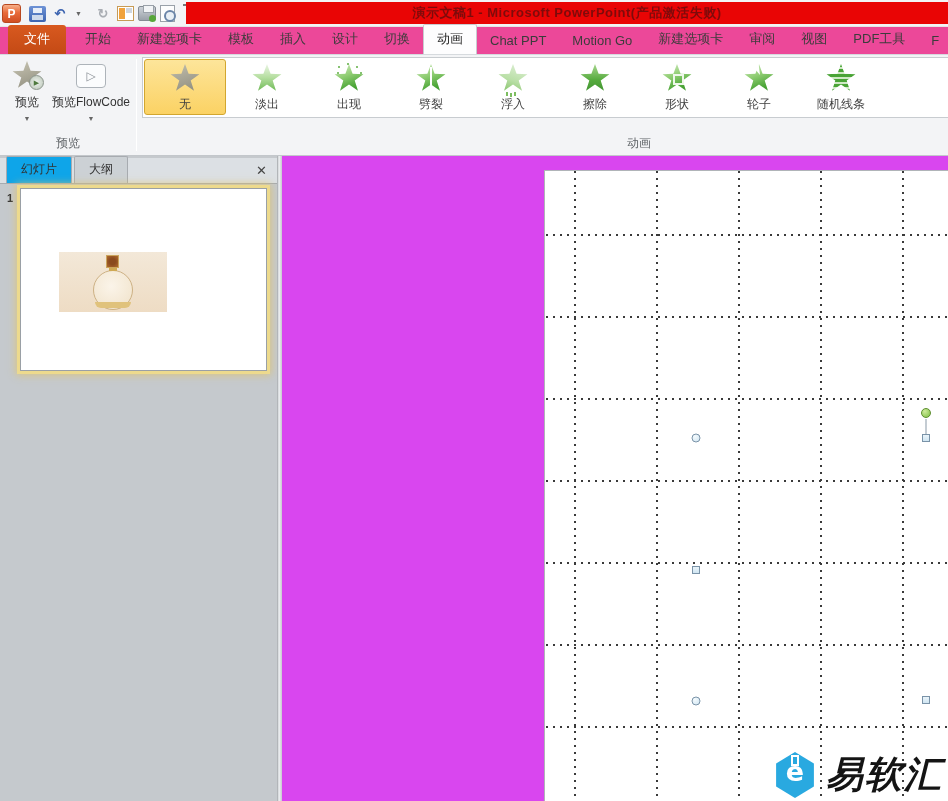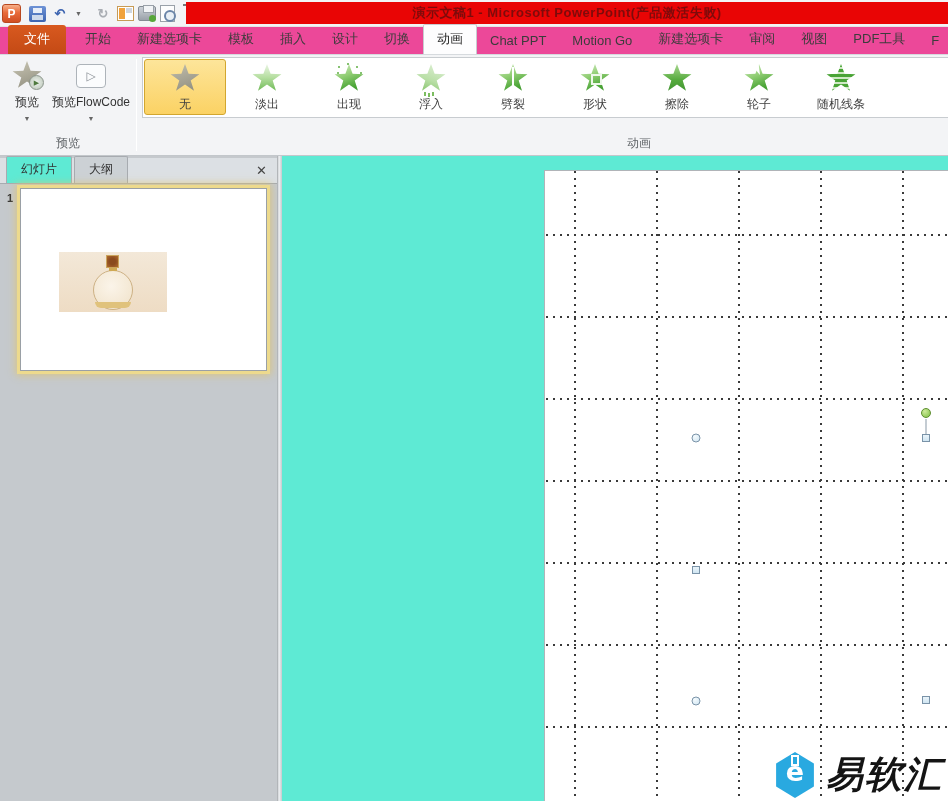--- a/index.html
+++ b/index.html
@@ -72,33 +72,33 @@
   .v-shape .deco::before { content:""; position:absolute; left:11px; top:10px; width:7px; height:7px; border:2px solid #eef7ea; }
   .v-wheel .deco::before { content:""; position:absolute; left:6px; top:-1px; width:10px; height:12px; background:#fff; clip-path:polygon(100% 100%, 0 0, 85% 0); }
   .v-random-lines .star { background:repeating-linear-gradient(180deg,#4aa436 0 3px,#cfe9c4 3px 5px); }
   .g-label { display:block; margin-top:3px; font-size:12px; color:#3e3e3e; white-space:nowrap; }
 
   
   .main { position:absolute; left:0; top:156px; width:948px; height:645px; }
   .leftpanel { position:absolute; left:0; top:0; width:277px; height:645px; background:#c5c9cd; }
   .ptabs { position:absolute; left:0; top:2px; width:277px; height:26px; background:#dce0e4; border-bottom:1px solid #a7abb0; display:flex; align-items:flex-end; padding-left:6px; }
   .ptab { font-size:12px; color:#333; padding:4px 14px 5px; border:1px solid #a7abb0; border-bottom:none; border-radius:2px 2px 0 0; background:#ccd1d5; margin-right:2px; }
-  .ptab.active { background:#5eead4; }
+  .ptab.active { background:#0ea5e9; }
   .pclose { position:absolute; right:10px; top:6px; font-size:13px; color:#444; line-height:14px; }
   .thumb-num { position:absolute; left:7px; top:36px; font-size:11px; font-weight:bold; color:#333; }
   .thumb { position:absolute; left:20px; top:32px; width:247px; height:183px; background:#fff; border:1px solid #9aa0a6; box-shadow:0 0 0 3px rgba(240,220,140,.9), 0 0 8px 4px rgba(222,196,110,.8); }
   .mini-photo { position:absolute; left:38px; top:63px; width:108px; height:60px; background:linear-gradient(180deg,#f3e8d8,#eedcc4); }
   .mini-cap { position:absolute; left:47px; top:3px; width:13px; height:13px; background:radial-gradient(circle,#8a4a1e 40%,#b06a2e); border:1px solid #caa45c; }
   .mini-collar { position:absolute; left:50px; top:16px; width:8px; height:3px; background:#cfa954; }
   .mini-bottle { position:absolute; left:34px; top:18px; width:40px; height:40px; border-radius:50%; border:1px solid #cdb астрах;
   border:1px solid #cdb184; background:radial-gradient(circle at 45% 40%, rgba(252,246,236,.9), rgba(240,226,200,.7)); }
   .mini-liquid { position:absolute; left:36px; top:50px; width:36px; height:6px; border-radius:0 0 18px 18px; background:#e0c27c; }
 
   .divider { position:absolute; left:277px; top:0; width:5px; height:645px; background:linear-gradient(90deg,#9da1a5,#f0f2f4 40%,#c5c9cd); }
-  .editor { position:absolute; left:282px; top:0; width:666px; height:645px; background:#5eead4; overflow:hidden; }
+  .editor { position:absolute; left:282px; top:0; width:666px; height:645px; background:#d946ef; overflow:hidden; }
   .slide { position:absolute; left:262px; top:14px; width:404px; height:631px; background:#fff; border-left:1px solid #b0b4b8; border-top:1px solid #b0b4b8;
     background-image:
       radial-gradient(circle at 1px 1px, #3a3a3a 0.8px, transparent 1.15px),
       radial-gradient(circle at 1px 1px, #3a3a3a 0.8px, transparent 1.15px);
     background-size:7px 82px, 82px 7px;
     background-position:29px 63px, 29px 63px;
     background-color:#fff; }
 
   
   .h-circle { position:absolute; width:9px; height:9px; border-radius:50%; background:radial-gradient(circle at 35% 30%,#f4fafd,#cfe5f2); border:1px solid #7a93a8; transform:translate(-50%,-50%); }
@@ -186,46 +186,46 @@
           <span class="g-label">淡出</span>
         </div>
         <div class="g-item">
           <div class="star-wrap v-appear">
             <div class="star"></div>
             <div class="deco"></div>
           </div>
           <span class="g-label">出现</span>
         </div>
         <div class="g-item">
+          <div class="star-wrap v-split">
+            <div class="star"></div>
+            <div class="deco"></div>
+          </div>
+          <span class="g-label">劈裂</span>
+        </div>
+        <div class="g-item">
           <div class="star-wrap v-float-in">
             <div class="star"></div>
             <div class="deco"></div>
           </div>
           <span class="g-label">浮入</span>
         </div>
         <div class="g-item">
-          <div class="star-wrap v-split">
-            <div class="star"></div>
-            <div class="deco"></div>
-          </div>
-          <span class="g-label">劈裂</span>
+          <div class="star-wrap v-wipe">
+            <div class="star"></div>
+            <div class="deco"></div>
+          </div>
+          <span class="g-label">擦除</span>
         </div>
         <div class="g-item">
           <div class="star-wrap v-shape">
             <div class="star"></div>
             <div class="deco"></div>
           </div>
           <span class="g-label">形状</span>
-        </div>
-        <div class="g-item">
-          <div class="star-wrap v-wipe">
-            <div class="star"></div>
-            <div class="deco"></div>
-          </div>
-          <span class="g-label">擦除</span>
         </div>
         <div class="g-item">
           <div class="star-wrap v-wheel">
             <div class="star"></div>
             <div class="deco"></div>
           </div>
           <span class="g-label">轮子</span>
         </div>
         <div class="g-item">
           <div class="star-wrap v-random-lines">

